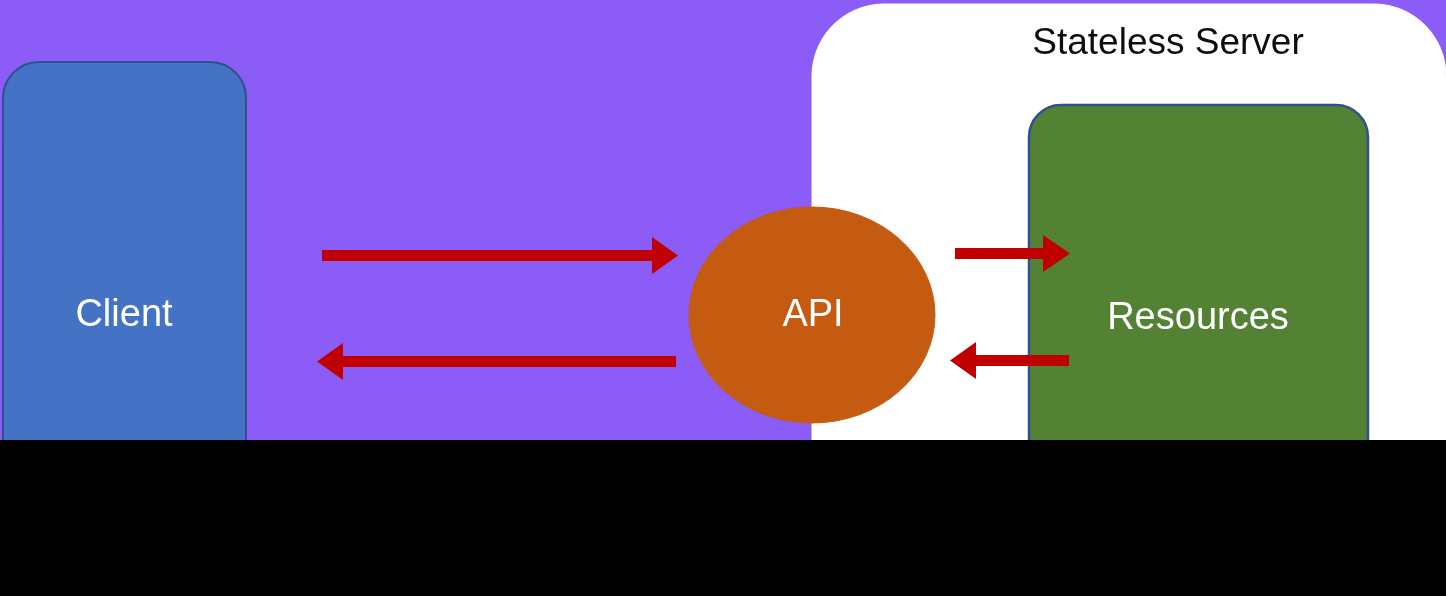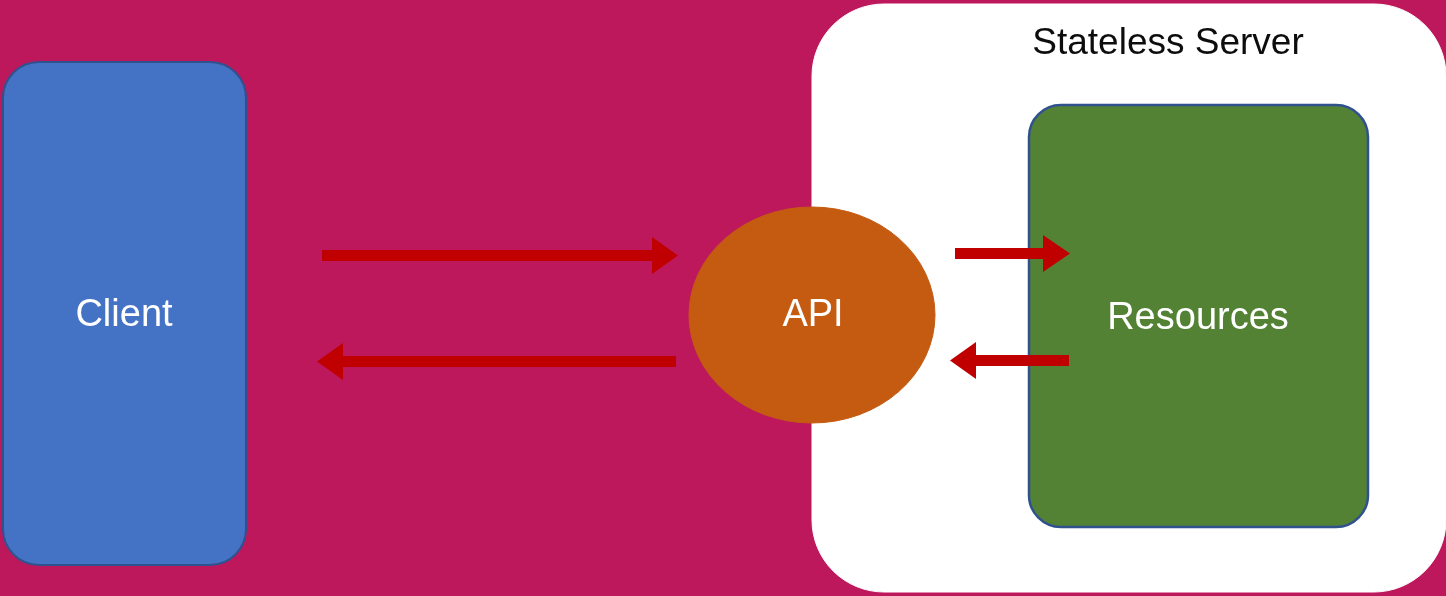--- a/index.html
+++ b/index.html
@@ -7,22 +7,22 @@
     margin: 0;
     padding: 0;
     background: #000000;
   }
   body {
     font-family: "Liberation Sans", sans-serif;
   }
   #canvas {
     position: relative;
     width: 1446px;
-    height: 596px;
-    background: #be185d;
+    height: 440px;
+    background: #8b5cf6;
     overflow: hidden;
   }
   svg.diagram {
     position: absolute;
     left: 0;
     top: 0;
     width: 1446px;
     height: 596px;
     display: block;
   }

